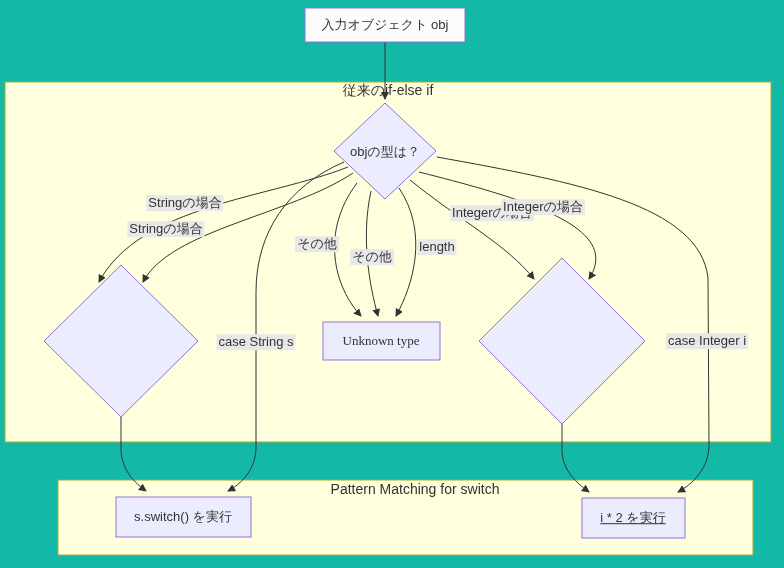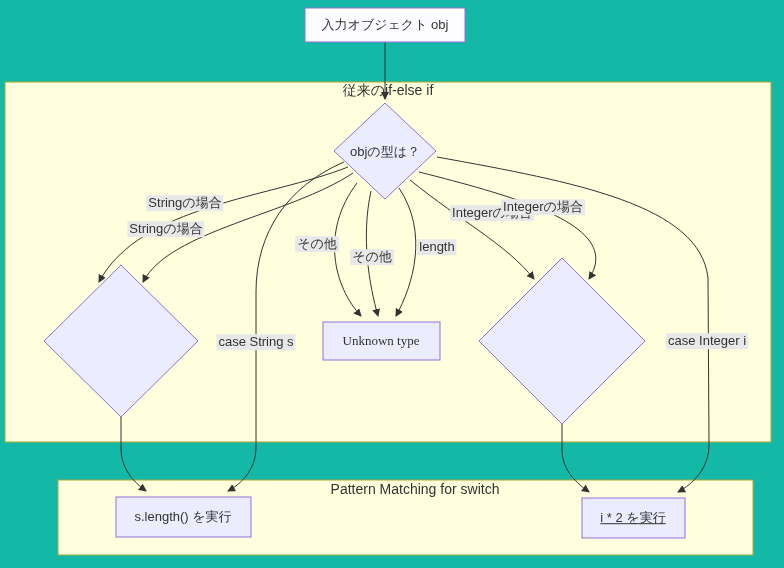--- a/index.html
+++ b/index.html
@@ -91,21 +91,21 @@
   <div class="txt title-txt" style="left:388px; top:90px;">従来のif-else if</div>
 
   <div class="txt" style="left:385px; top:152px;text-align:right;">objの型は？</div>
 
 
 
   <div class="txt" style="left:381px; top:341px;font-family:Liberation Serif, serif;">Unknown type</div>
 
   <div class="txt title-txt" style="left:400px; top:489px;margin-left:15px;">Pattern Matching for switch</div>
 
-  <div class="txt" style="left:183px; top:517px;">s.length() を実行</div>
+  <div class="txt" style="left:183px; top:517px;">s.switch() を実行</div>
 
   <div class="txt" style="left:633px; top:518px;text-decoration:underline;">i * 2 を実行</div>
 
   <div class="txt edge-lbl" style="left:185px; top:203px;">Stringの場合</div>
 
   <div class="txt edge-lbl" style="left:166px; top:229px;">Stringの場合</div>
 
   <div class="txt edge-lbl" style="left:317px; top:244px;">その他</div>
 
   <div class="txt edge-lbl" style="left:372px; top:257px;">その他</div>

